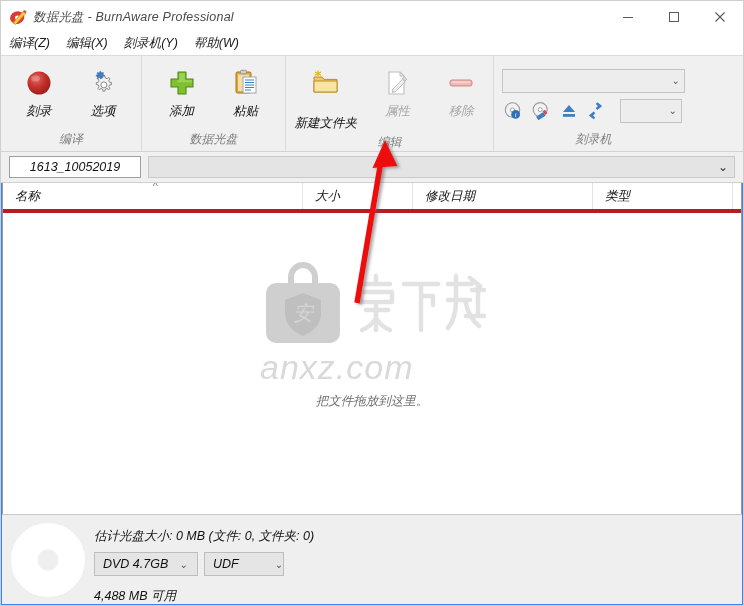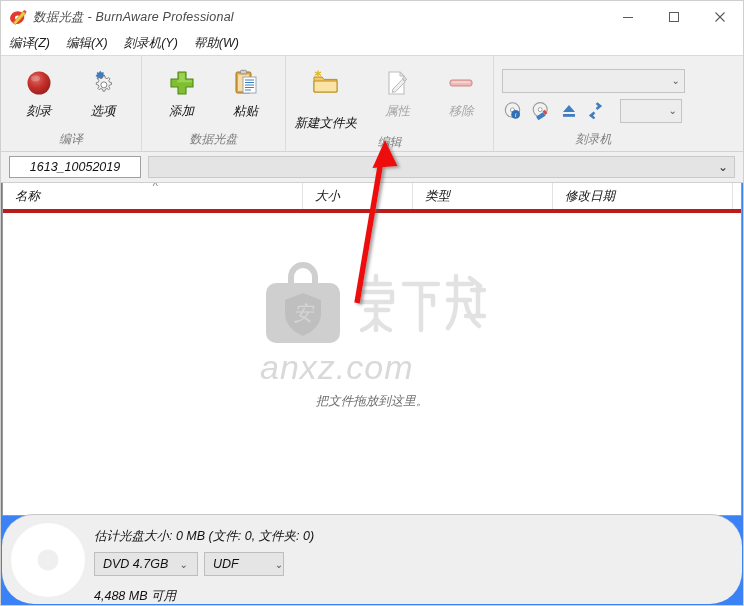--- a/index.html
+++ b/index.html
@@ -269,21 +269,20 @@
   .statusbar {
     position: absolute;
     left: 1px;
     right: 1px;
     bottom: 1px;
     height: 89px;
     background: #efefef;
     border-top: 1px solid #c8c8c8;
     display: flex;
     align-items: flex-start;
-    border-radius: 32px;
   }
   .disc-thumb {
     width: 92px;
     height: 89px;
     display: flex;
     align-items: center;
     justify-content: center;
     flex: 0 0 auto;
   }
   .status-info {
@@ -530,25 +529,25 @@
   </div>
 
   <div class="listview">
     <div class="lv-header">
       <div class="lv-col sorted" style="width:300px">
         <span>名称</span>
       </div>
       <div class="lv-col" style="width:110px">
         <span>大小</span>
       </div>
+      <div class="lv-col" style="width:180px">
+        <span>修改日期</span>
+      </div>
       <div class="lv-col" style="width:140px">
         <span>类型</span>
-      </div>
-      <div class="lv-col" style="width:180px">
-        <span>修改日期</span>
       </div>
     </div>
 
     <div class="lv-body">
       <div class="watermark">
         <div class="wm-row">
 
           <svg width="90" height="88" viewBox="0 0 90 88">
             <path d="M30 16 a15 15 0 0 1 30 0 v6 h-6 v-6 a9 9 0 0 0 -18 0 v6 h-6 z" fill="#cfcfcf"></path>
             <rect x="8" y="22" width="74" height="60" rx="10" fill="#cfcfcf"></rect>

